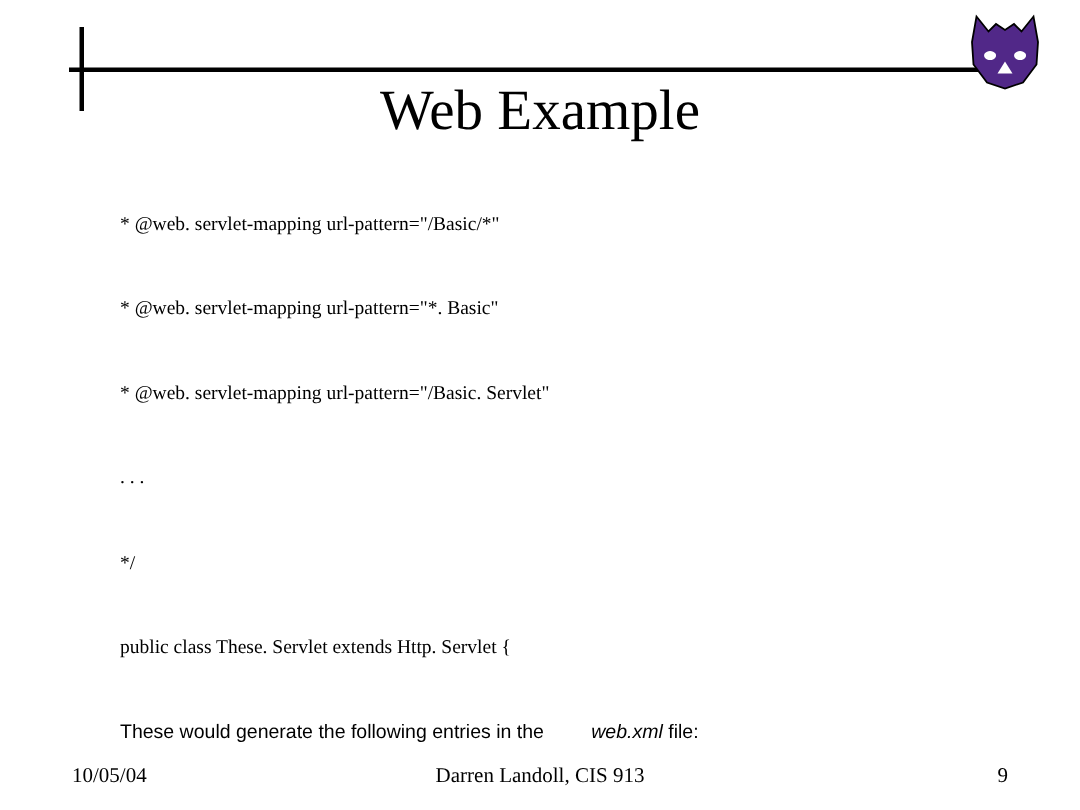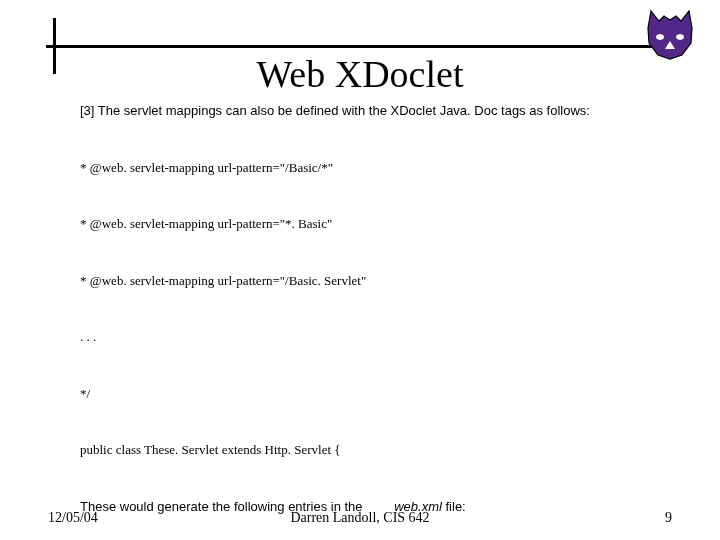--- a/index.html
+++ b/index.html
@@ -92,24 +92,23 @@
 
   <div class="logo">
     <svg viewBox="0 0 56 52" width="56" height="52">
       <path fill="#512888" stroke="#000" stroke-width="1.2" d="M9 3 L17 13 L22 8 L28 12 L34 8 L39 13 L47 3
            L50 20 L49 35 L40 47 L28 51 L16 47 L7 35 L6 20 Z"></path>
       <path fill="#fff" d="M18 26 a4 3 0 1 0 0.1 0 M38 26 a4 3 0 1 0 0.1 0"></path>
       <path fill="#fff" d="M28 33 L23 41 L33 41 Z"></path>
     </svg>
   </div>
 
-  <div class="title">Web XDoclet</div>
+  <div class="title">Web Example</div>
 
   <div class="body">
-    <div class="sans">[3] The servlet mappings can also be defined with the XDoclet Java. Doc tags as follows:</div>
 
     <div class="mono">
       <div>* @web. servlet-mapping url-pattern="/Basic/*"</div>
       <div>* @web. servlet-mapping url-pattern="*. Basic"</div>
       <div>* @web. servlet-mapping url-pattern="/Basic. Servlet"</div>
       <div>. . .</div>
       <div>*/</div>
       <div>public class These. Servlet extends Http. Servlet {</div>
     </div>
 
@@ -127,18 +126,18 @@
       
       
       
       
       
       
     </div>
   </div>
 
   <div class="footer">
-    <span class="f-left">12/05/04</span>
-    <span class="f-mid">Darren Landoll, CIS 642</span>
+    <span class="f-left">10/05/04</span>
+    <span class="f-mid">Darren Landoll, CIS 913</span>
     <span class="f-right">9</span>
   </div>
 
 </div>
 
 </body></html>

